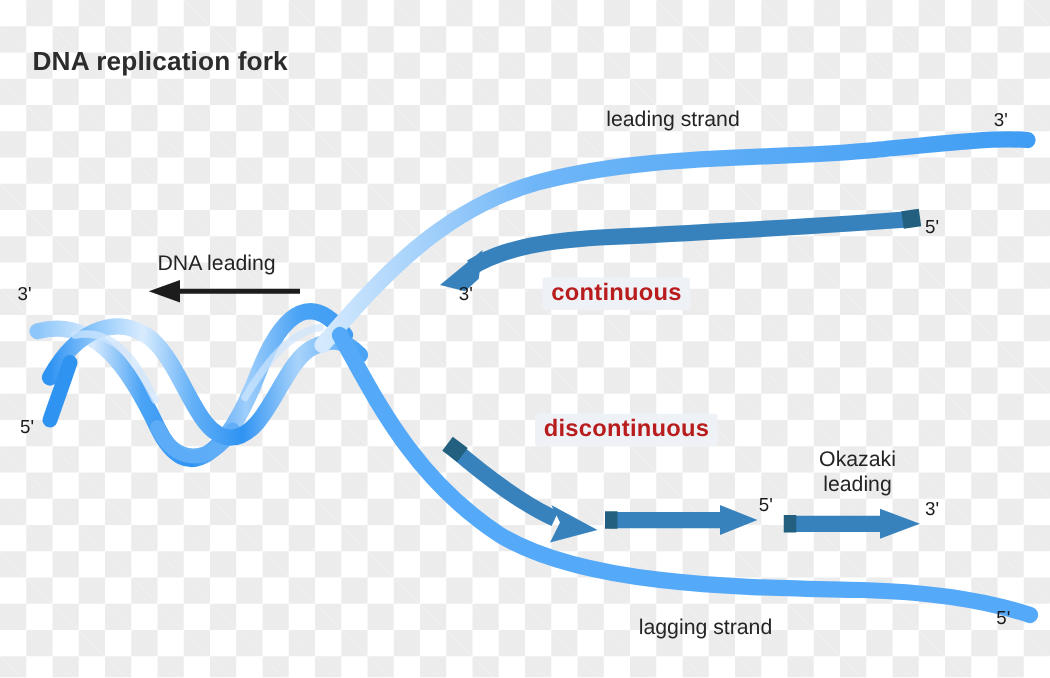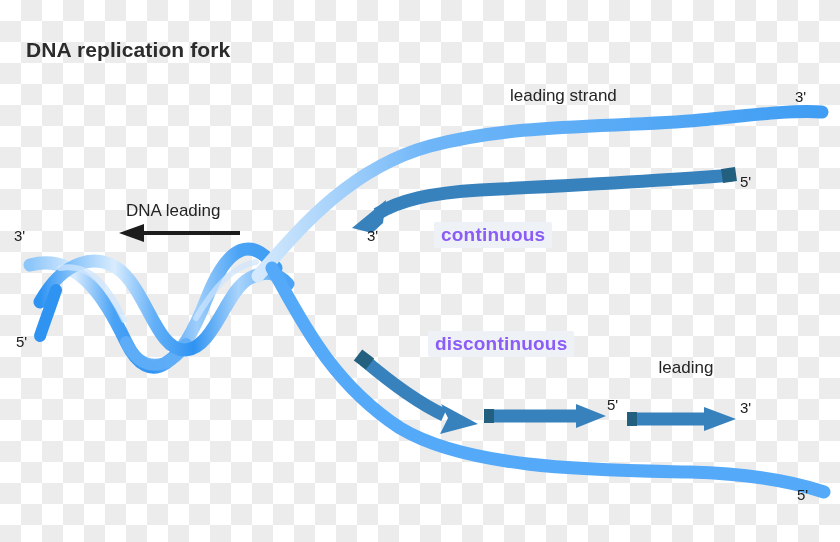--- a/index.html
+++ b/index.html
@@ -44,21 +44,21 @@
     font-size: 17px;
     color: #242424;
   }
   .tick {
     font-size: 15px;
     color: #1a1a1a;
   }
   .emph {
     font-size: 19px;
     font-weight: bold;
-    color: #8b5cf6;
+    color: #b91c1c;
     background: #eef2f7;
     padding: 2px 7px 3px 7px;
     border-radius: 2px;
     letter-spacing: .2px;
   }
   .twoline {
     font-size: 17px;
     color: #242424;
     text-align: center;
     line-height: 1.15;
@@ -158,34 +158,36 @@
     </g>
 
     <g>
       <line x1="140" y1="233" x2="240" y2="233" stroke="#1c1c1c" stroke-width="4"></line>
       <path d="M 119 233 L 144 224 L 144 242 Z" fill="#1c1c1c"></path>
     </g>
   </svg>
 
   <div class="lbl title" style="left:26px; top:38px;">DNA replication fork</div>
 
-  <div class="lbl plain" style="left:510px; top:86px;">leading strand</div>
-
+  <div class="lbl plain" style="left:485px; top:86px;">leading strand</div>
+
+  <div class="lbl plain" style="left:511px; top:492px;">lagging strand</div>
 
   <div class="lbl plain" style="left:126px; top:201px;">DNA leading</div>
 
   <div class="lbl" style="left:434px; top:224px;">
     <span class="emph">continuous</span>
   </div>
 
   <div class="lbl" style="left:428px; top:333px;">
     <span class="emph">discontinuous</span>
   </div>
 
   <div class="lbl twoline" style="left:634px; top:358px; width:104px;">
+    <div>Okazaki</div>
     <div>leading</div>
   </div>
 
   <div class="lbl tick" style="left:14px; top:228px;">3'</div>
 
   <div class="lbl tick" style="left:16px; top:334px;">5'</div>
 
   <div class="lbl tick" style="left:795px; top:89px;">3'</div>
 
   <div class="lbl tick" style="left:740px; top:174px;">5'</div>

